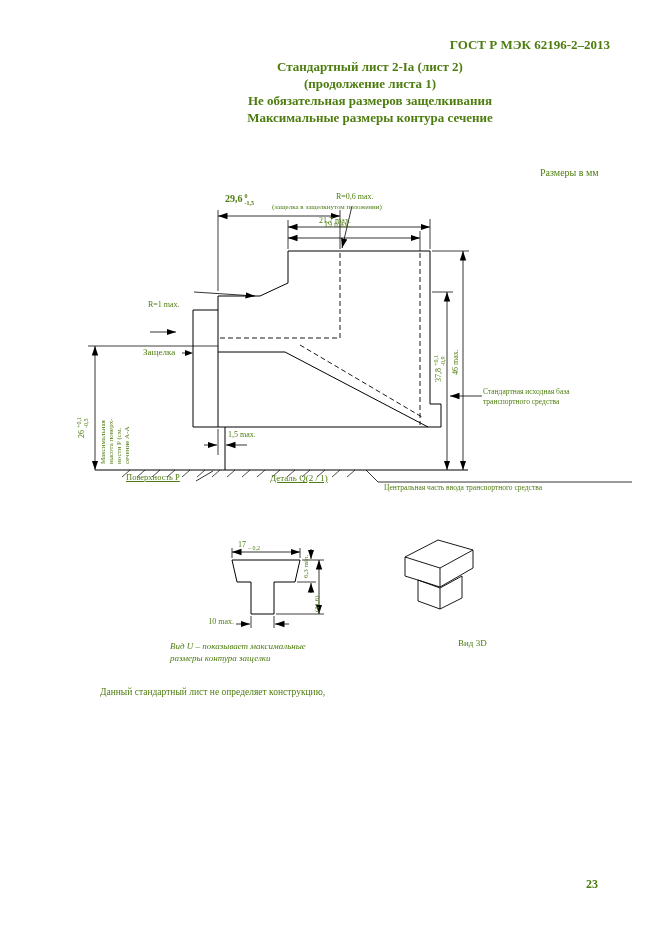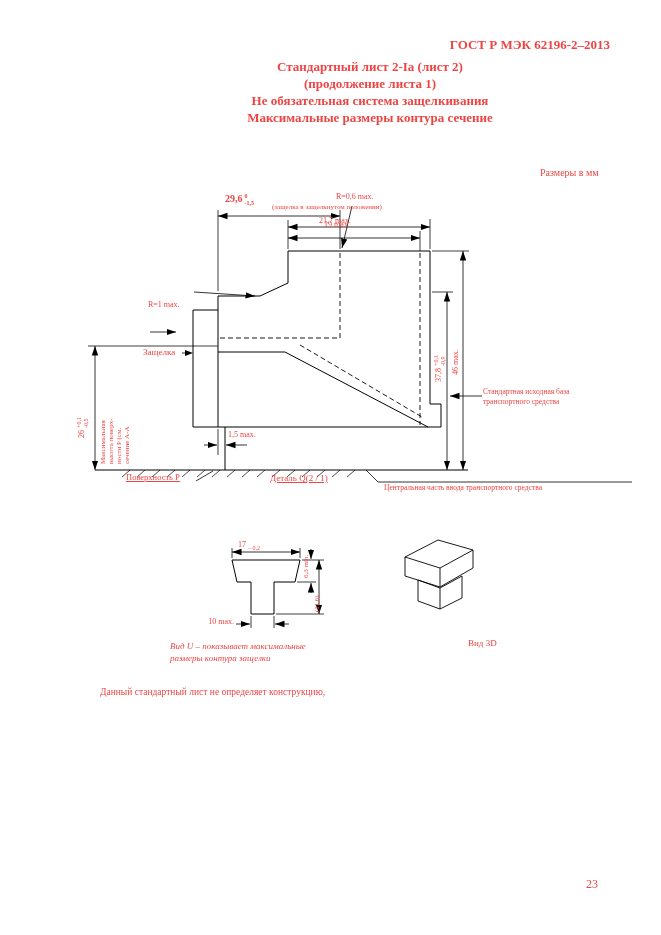--- a/index.html
+++ b/index.html
@@ -1,51 +1,51 @@
 <!DOCTYPE html>
 <html><head>
 <meta charset="utf-8">
 <style>
   html,body { margin:0; padding:0; background:#e8e8e8; }
   .page {
     position:relative; width:661px; height:935px; background:#ffffff;
-    font-family:"Liberation Serif","DejaVu Serif",serif; color:#ef4444;
+    font-family:"Liberation Serif","DejaVu Serif",serif; color:#4d7c0f;
     margin:0 auto; overflow:hidden;
   }
   .t { position:absolute; white-space:nowrap; line-height:1.15; }
   .b { font-weight:bold; }
   .ctr { text-align:center; }
   .rt { text-align:right; }
   .ul { text-decoration:underline; }
   .rot { transform:rotate(-90deg); transform-origin:0 0; }
   .f7  { font-size:7px; }
   .f75 { font-size:7.5px; }
   .f8  { font-size:8px; }
   .f85 { font-size:8.5px; }
   .f9  { font-size:9px; }
   .f95 { font-size:9.5px; }
   .f10 { font-size:10px; }
   .f11 { font-size:10px; }
-  .f12 { font-size:12px; }
+  .f12 { font-size:12px;font-weight:bold; }
   .f13 { font-size:13px; }
   .tolstack { display:inline-flex; flex-direction:column; font-size:6px; line-height:6.5px; vertical-align:middle; margin-left:2px; }
   svg.draw { position:absolute; left:0; top:0; }
   .titleblock div { line-height:17px; }
 </style>
 </head>
 <body>
 
 <div class="page">
 
   <div class="t b f13" style="top:38px; right:51px;">ГОСТ Р МЭК 62196-2–2013</div>
 
   <div class="t ctr b f13 titleblock" style="left:80px; top:58px; width:580px;">
     <div>Стандартный лист 2-Ia (лист 2)</div>
     <div>(продолжение листа 1)</div>
-    <div>Не обязательная система защелкивания</div>
+    <div>Не обязательная размеров защелкивания</div>
     <div>Максимальные размеры контура сечение</div>
   </div>
 
   <div class="t f11" style="left:540px; top:167px;">Размеры в мм</div>
 
   <svg class="draw" width="661" height="935" viewBox="0 0 661 935">
     <defs>
       <marker id="arr" viewBox="0 0 10 8" markerWidth="10" markerHeight="8" refX="9.5" refY="4" orient="auto-start-reverse" markerUnits="userSpaceOnUse">
         <path d="M0,0.8 L9.5,4 L0,7.2 Z" fill="#000"></path>
       </marker>
@@ -166,21 +166,21 @@
     <span style="font-size:6px; vertical-align:sub;">– 0,2</span>
   </div>
   <div class="t f7 rot" style="left:302px; top:578px;">6,3 min.</div>
   <div class="t f7 rot" style="left:313px; top:612px;">(11,6)</div>
   <div class="t f8 rt" style="left:196px; top:617px; width:38px;">10 max.</div>
 
   <div class="t f9" style="left:170px; top:640px; line-height:12px;font-style:italic;">
     <div>Вид U – показывает максимальные</div>
     <div>размеры контура защелки</div>
   </div>
-  <div class="t f9" style="left:458px; top:638px;margin-left:10px;">Вид 3D</div>
+  <div class="t f9" style="left:458px; top:638px;">Вид 3D</div>
 
   <div class="t f95" style="left:100px; top:686px; line-height:13px;">
     <div>Данный стандартный лист не определяет конструкцию,</div>
   </div>
 
   <div class="t f12" style="left:586px; top:878px;">23</div>
 
 </div>
 
 </body></html>

